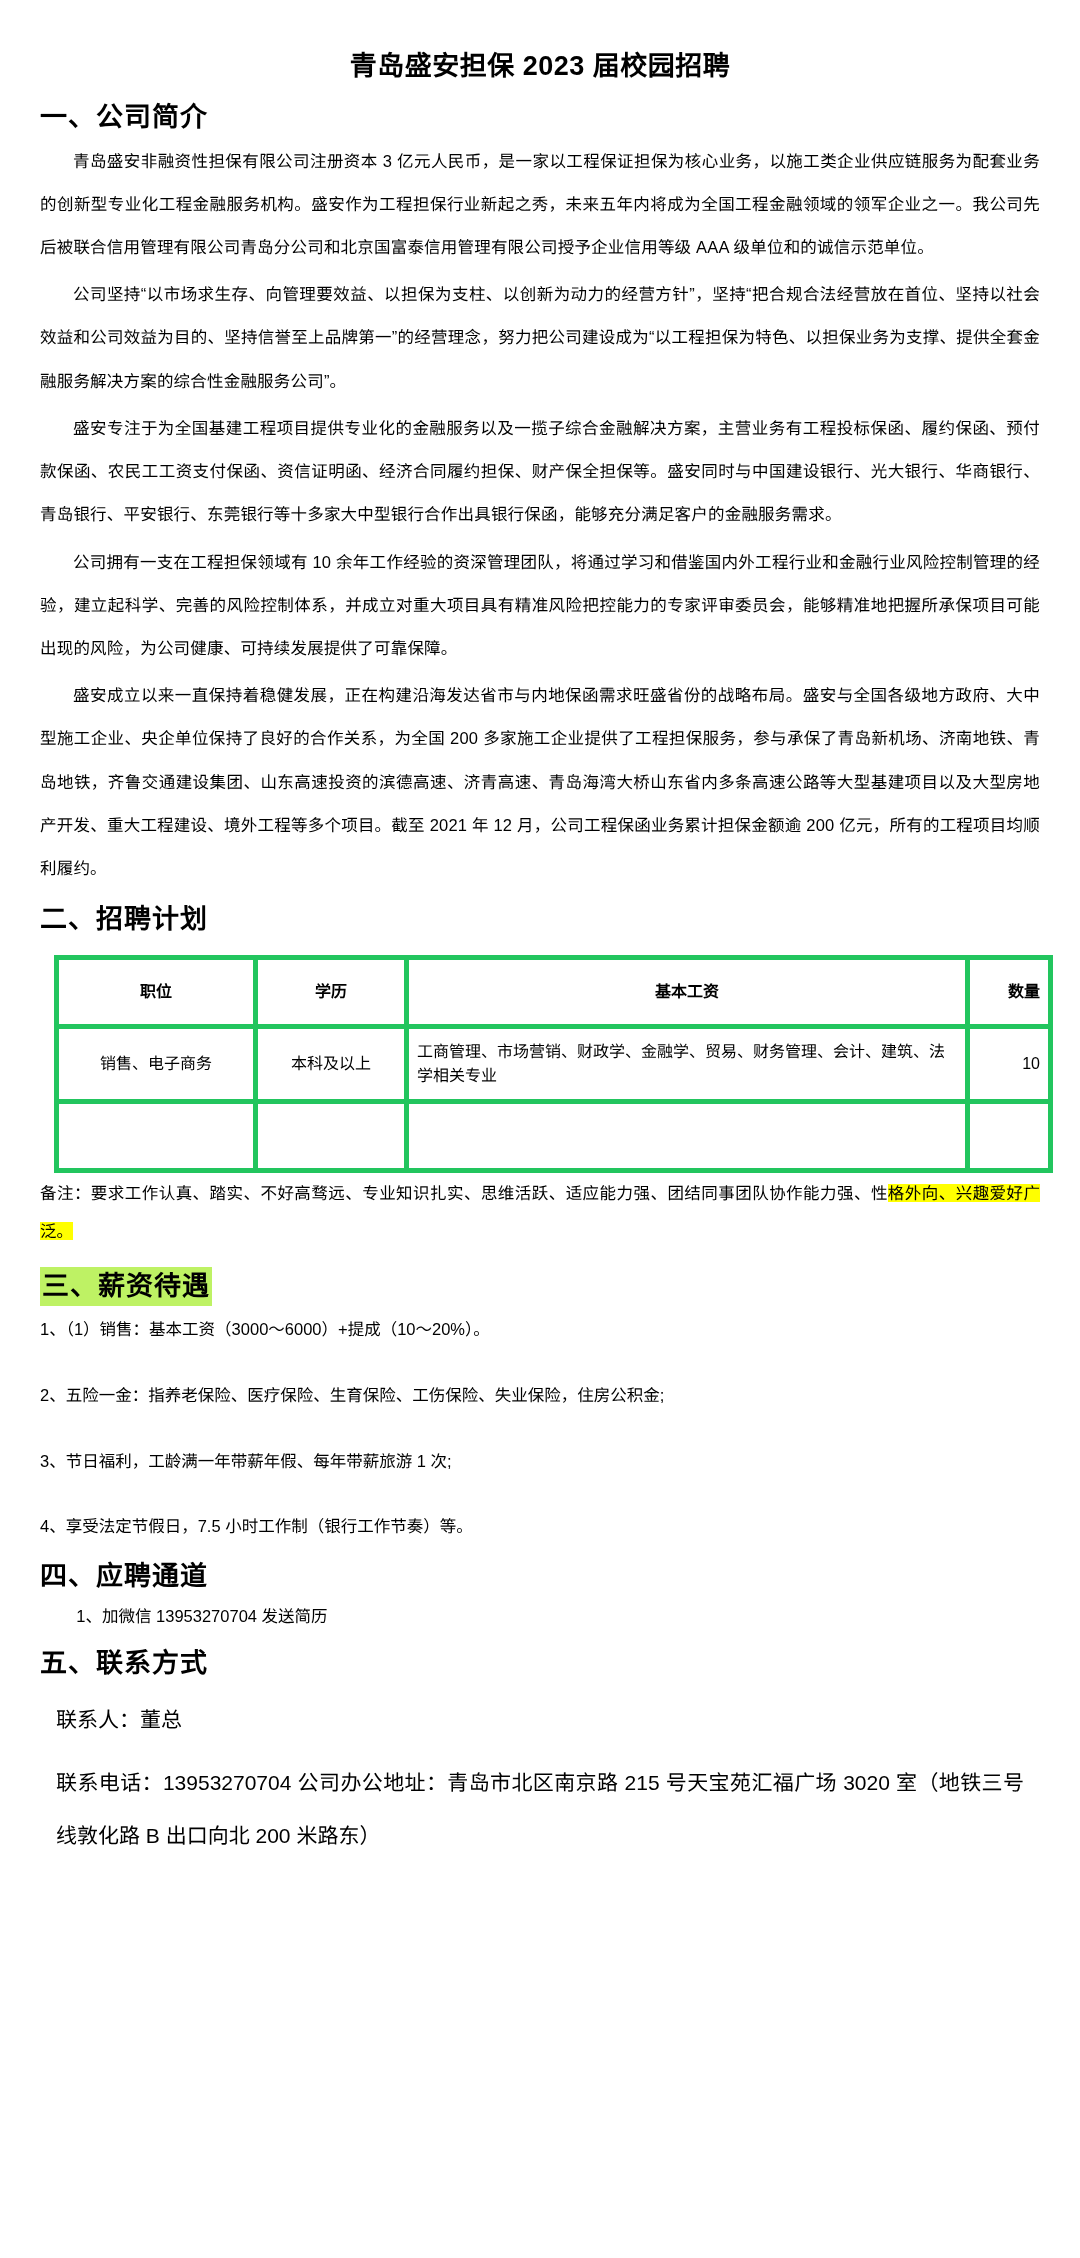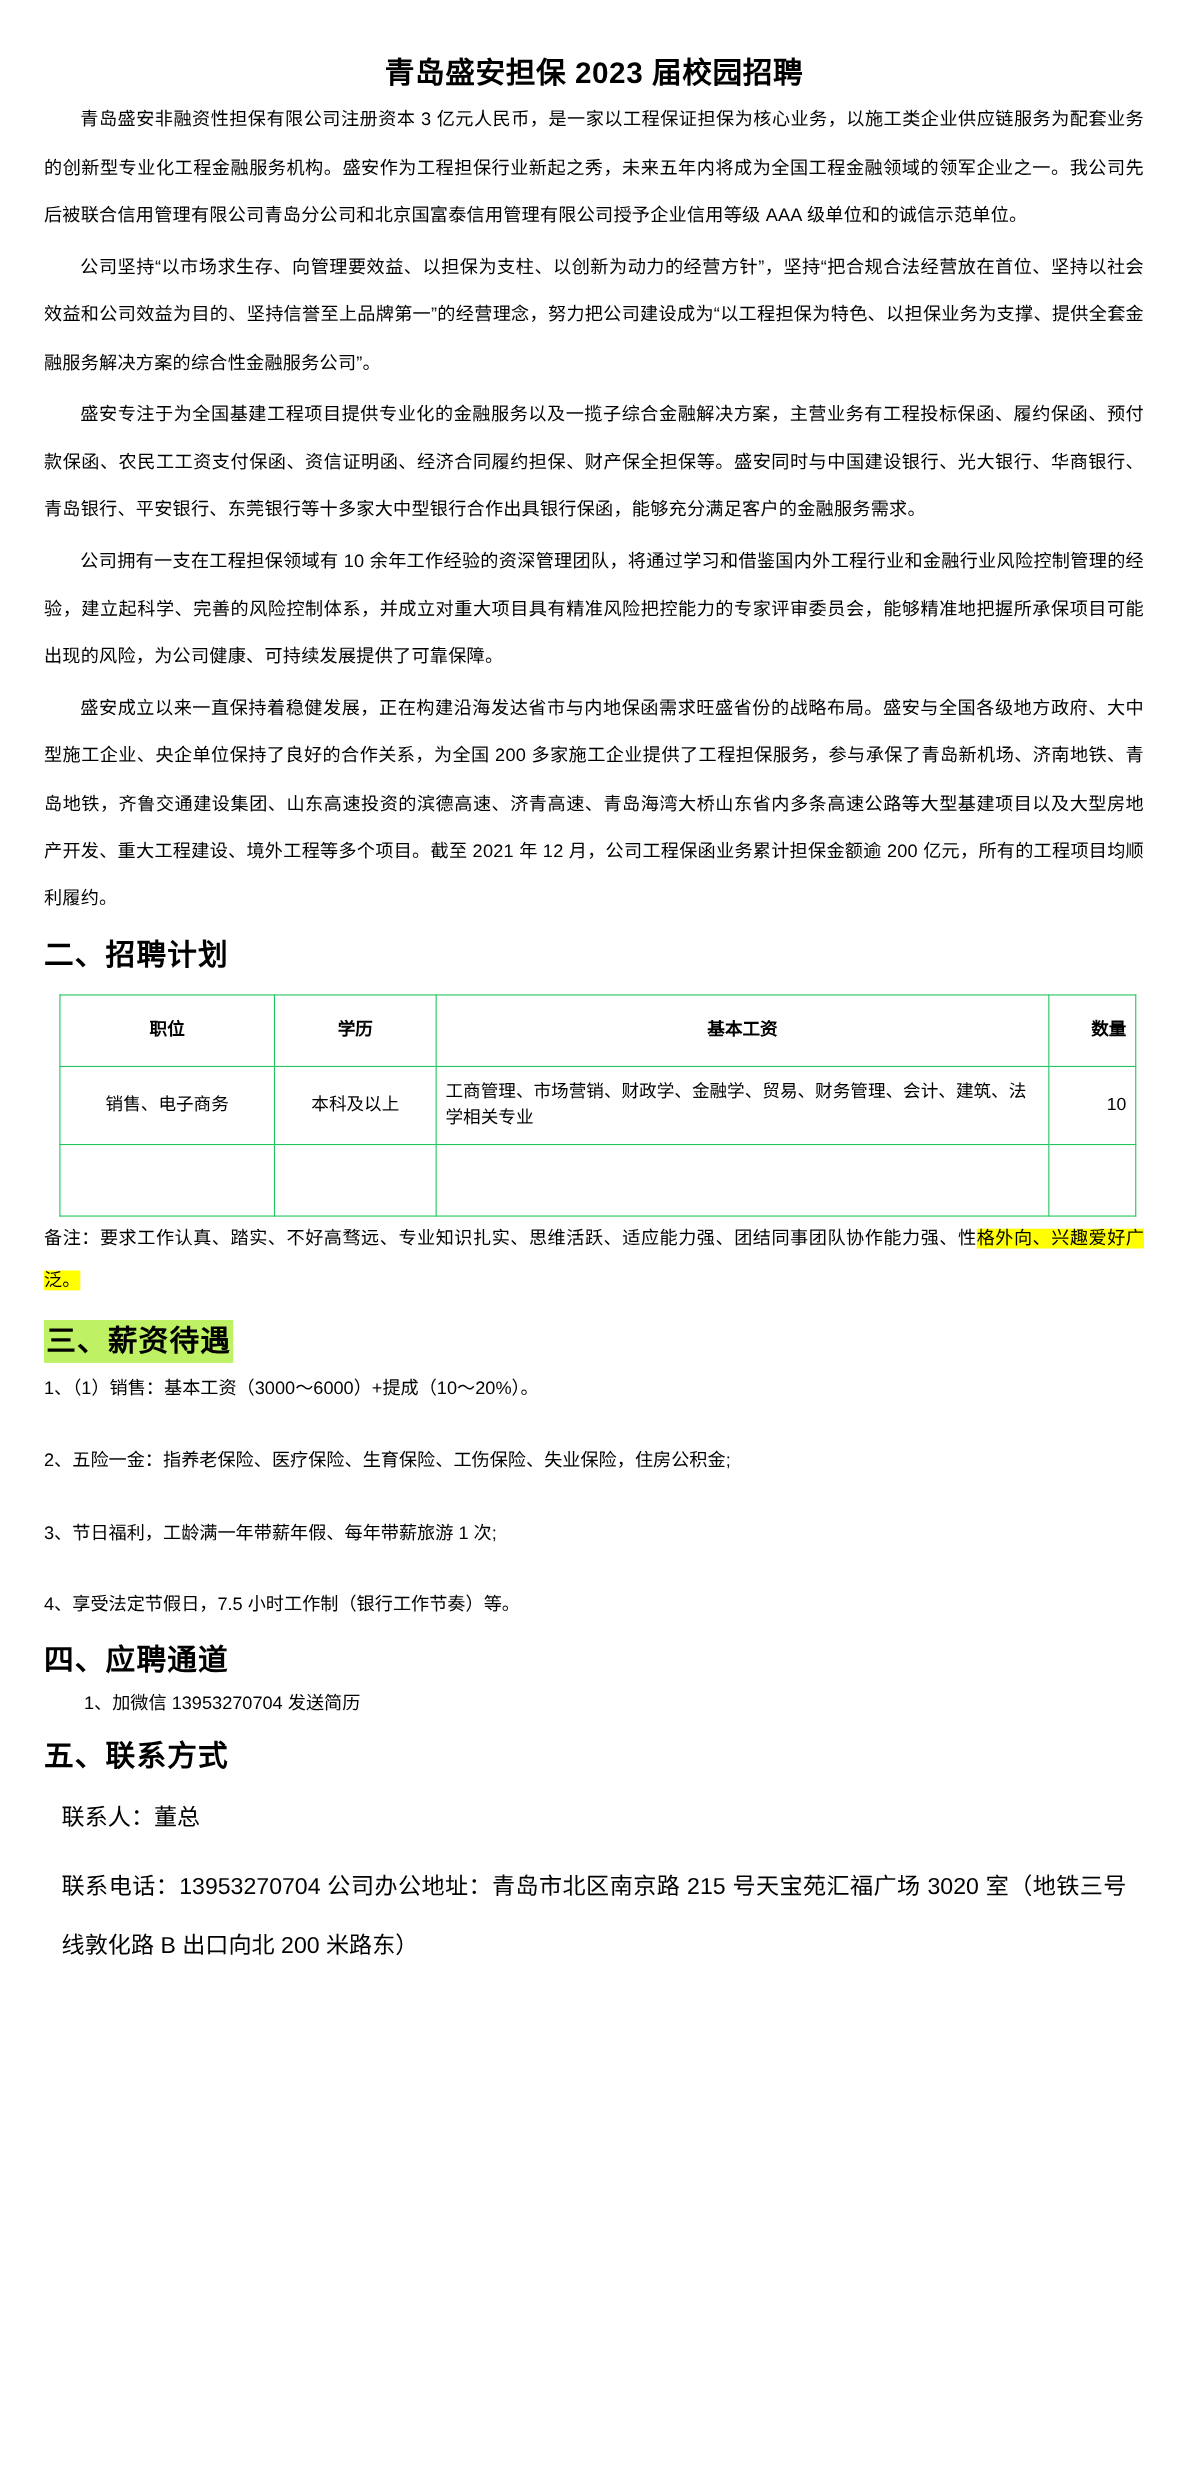--- a/index.html
+++ b/index.html
@@ -62,21 +62,21 @@
 
   
   .plan-table {
     border-collapse: collapse;
     width: 918px;
     margin: 16px 0 0 14px;
     font-size: 16px;
     table-layout: fixed;
   }
   .plan-table td, .plan-table th {
-    border: 1px solid #22c55e;
+    border: 5px solid #22c55e;
     padding: 6px 8px;
     vertical-align: middle;
     line-height: 1.55;
     font-weight: normal;
   }
   .plan-table thead td {
     text-align: center;
     font-weight: bold;
     height: 52px;
   }
@@ -124,20 +124,23 @@
   }
   .contact-line.lead { line-height: 2.0; }
 </style>
 </head>
 <body>
 
 <div class="page">
 
   <div class="doc-title">青岛盛安担保 2023 届校园招聘</div>
 
+  <div class="h1-wrap">
+    <span class="h1">一、公司简介</span>
+  </div>
 
   <p class="para">青岛盛安非融资性担保有限公司注册资本 3 亿元人民币，是一家以工程保证担保为核心业务，以施工类企业供应链服务为配套业务的创新型专业化工程金融服务机构。盛安作为工程担保行业新起之秀，未来五年内将成为全国工程金融领域的领军企业之一。我公司先后被联合信用管理有限公司青岛分公司和北京国富泰信用管理有限公司授予企业信用等级 AAA 级单位和的诚信示范单位。</p>
   <p class="para">公司坚持“以市场求生存、向管理要效益、以担保为支柱、以创新为动力的经营方针”，坚持“把合规合法经营放在首位、坚持以社会效益和公司效益为目的、坚持信誉至上品牌第一”的经营理念，努力把公司建设成为“以工程担保为特色、以担保业务为支撑、提供全套金融服务解决方案的综合性金融服务公司”。</p>
   <p class="para">盛安专注于为全国基建工程项目提供专业化的金融服务以及一揽子综合金融解决方案，主营业务有工程投标保函、履约保函、预付款保函、农民工工资支付保函、资信证明函、经济合同履约担保、财产保全担保等。盛安同时与中国建设银行、光大银行、华商银行、青岛银行、平安银行、东莞银行等十多家大中型银行合作出具银行保函，能够充分满足客户的金融服务需求。</p>
   <p class="para">公司拥有一支在工程担保领域有 10 余年工作经验的资深管理团队，将通过学习和借鉴国内外工程行业和金融行业风险控制管理的经验，建立起科学、完善的风险控制体系，并成立对重大项目具有精准风险把控能力的专家评审委员会，能够精准地把握所承保项目可能出现的风险，为公司健康、可持续发展提供了可靠保障。</p>
   <p class="para">盛安成立以来一直保持着稳健发展，正在构建沿海发达省市与内地保函需求旺盛省份的战略布局。盛安与全国各级地方政府、大中型施工企业、央企单位保持了良好的合作关系，为全国 200 多家施工企业提供了工程担保服务，参与承保了青岛新机场、济南地铁、青岛地铁，齐鲁交通建设集团、山东高速投资的滨德高速、济青高速、青岛海湾大桥山东省内多条高速公路等大型基建项目以及大型房地产开发、重大工程建设、境外工程等多个项目。截至 2021 年 12 月，公司工程保函业务累计担保金额逾 200 亿元，所有的工程项目均顺利履约。</p>
 
   <div class="h1-wrap">
     <span class="h1">二、招聘计划</span>
   </div>

